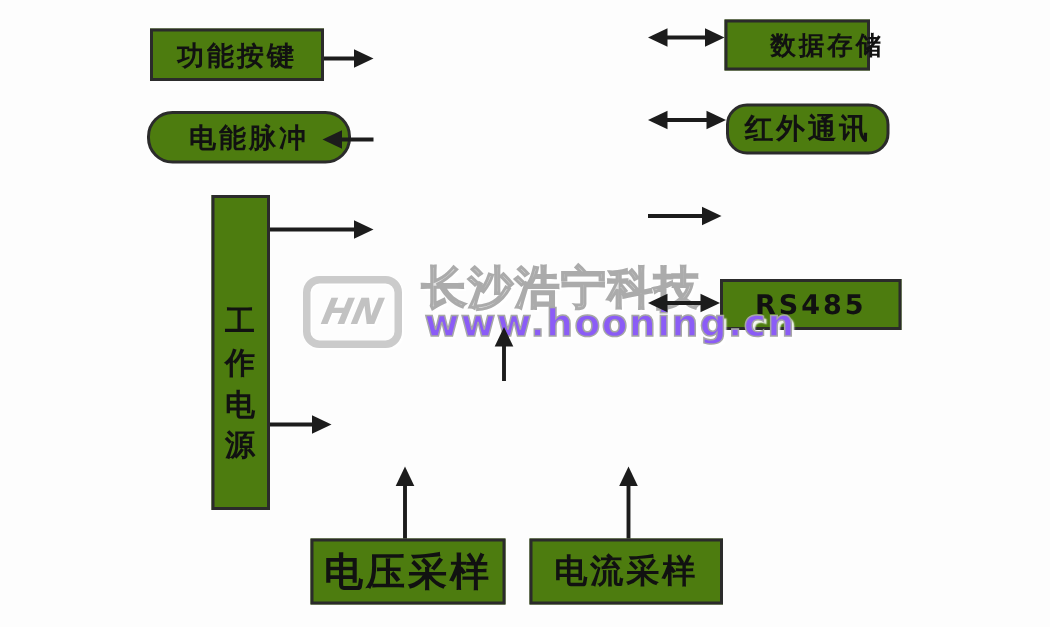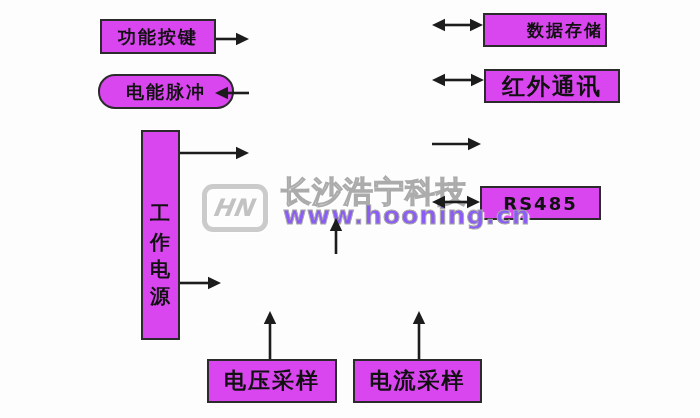--- a/index.html
+++ b/index.html
@@ -4,40 +4,40 @@
 <style>
   html,body{margin:0;padding:0;background:#fff;}
   #canvas{
     position:relative;width:700px;height:418px;overflow:hidden;
     background:#fdfdfd;
     font-family:"DejaVu Sans","Liberation Sans",sans-serif;
   }
   
   .box{
     position:absolute;box-sizing:border-box;
-    border:2px solid #2b2b2b;background:#d946ef;
+    border:2px solid #2b2b2b;background:#4d7c0f;
     display:flex;align-items:center;justify-content:center;
     color:#111;font-weight:bold;z-index:1;
   }
   .box span{white-space:nowrap;}
   #b-func   {left:100px;top:19px;width:116px;height:35px;font-size:18px;letter-spacing:2px;}
   #b-pulse  {left:98px;top:74px;width:136px;height:35px;font-size:18px;letter-spacing:2px;border-radius:17px;}
   #b-power  {left:141px;top:130px;width:39px;height:210px;font-size:20px;}
   #b-power span{
     writing-mode:vertical-rl;text-orientation:upright;
     letter-spacing:27px;padding-top:16px;line-height:1;
   }
   #b-mcu    {left:249px;top:14px;width:183px;height:204px;font-size:24px;letter-spacing:6px;}
   #b-mcu span{margin-top:-14px;}
-  #b-store  {left:483px;top:13px;width:124px;height:34px;font-size:17px;letter-spacing:2px;padding-left:40px;}
-  #b-ir     {left:484px;top:69px;width:136px;height:34px;font-size:23px;letter-spacing:2px;}
+  #b-store  {left:483px;top:13px;width:97px;height:34px;font-size:17px;letter-spacing:2px;padding-left:40px;}
+  #b-ir     {left:484px;top:69px;width:109px;height:34px;font-size:19px;letter-spacing:2px;border-radius:14px;}
   #b-lcd    {left:481px;top:126px;width:121px;height:35px;font-size:17px;letter-spacing:1px;}
   #b-rs485  {left:480px;top:186px;width:121px;height:34px;font-size:18px;letter-spacing:2px;}
   #b-chip   {left:221px;top:254px;width:230px;height:57px;font-size:22px;letter-spacing:2px;}
-  #b-volt   {left:207px;top:359px;width:130px;height:44px;font-size:22px;letter-spacing:2px;}
+  #b-volt   {left:207px;top:359px;width:130px;height:44px;font-size:26px;letter-spacing:2px;}
   #b-curr   {left:353px;top:359px;width:129px;height:44px;font-size:22px;letter-spacing:2px;}
   
   .wm{position:absolute;z-index:2;pointer-events:none;}
   #wm-logo{
     left:202px;top:184px;width:56px;height:38px;
     border:5px solid #cbcbcb;border-radius:11px;
     display:flex;align-items:center;justify-content:center;
     box-shadow:1px 1px 1px #fff, inset 1px 1px 1px #fff;
   }
   #wm-logo span{

